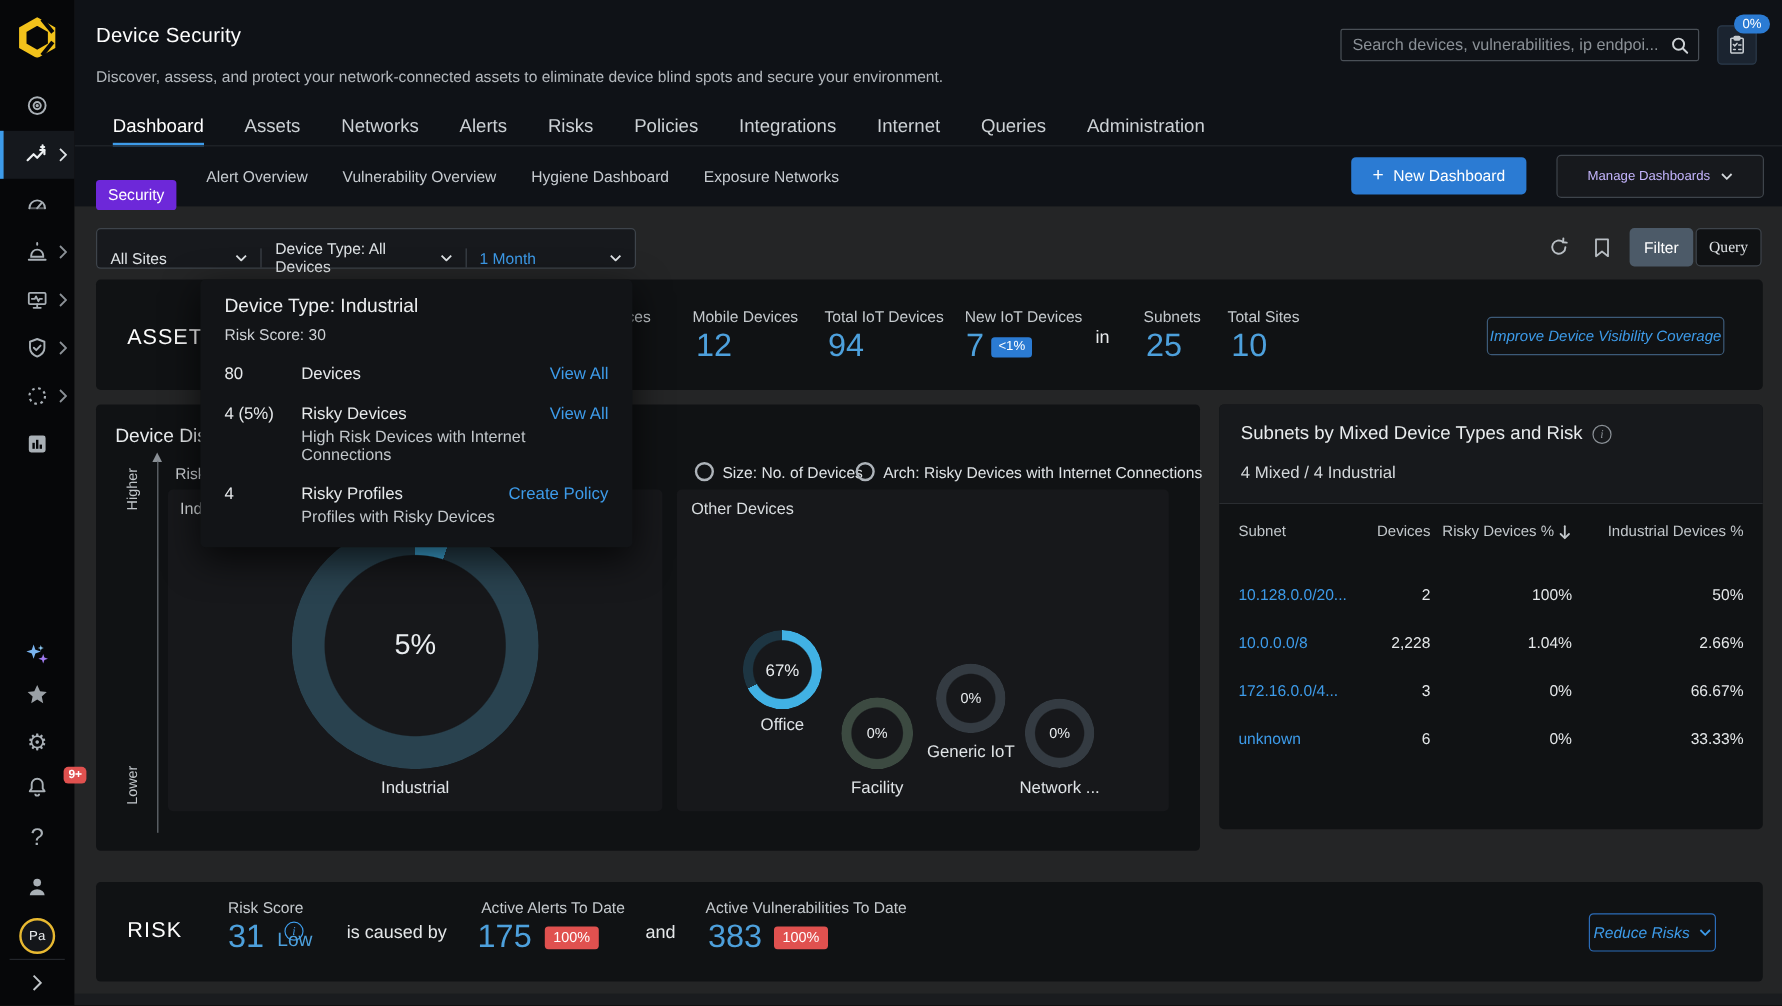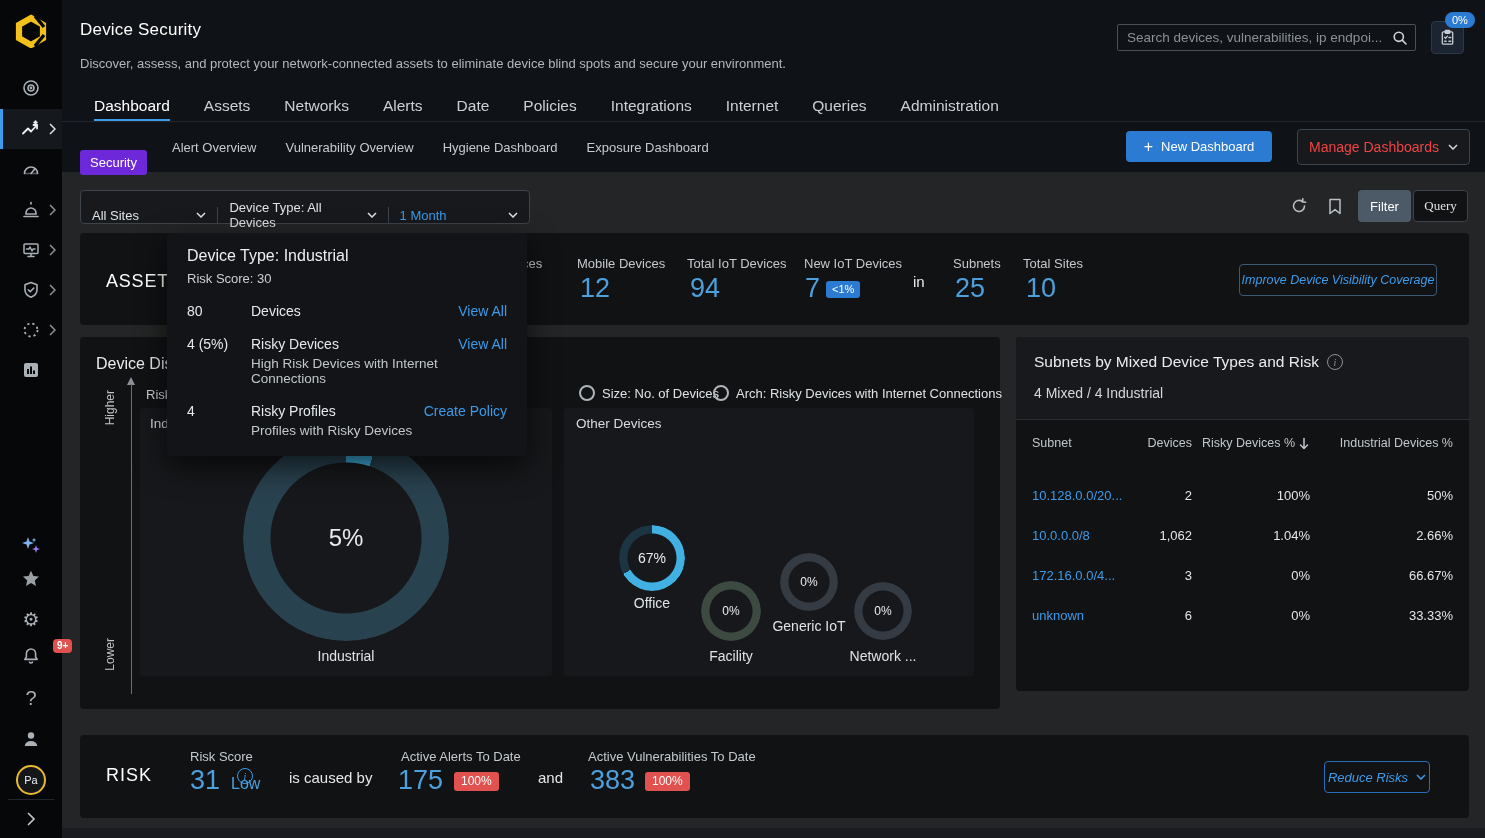--- a/index.html
+++ b/index.html
@@ -42,22 +42,22 @@
   .tabs-divider{position:absolute;left:62px;right:0;top:121px;height:1px;background:#22262b;}
 
   
   .subnav{position:absolute;left:80px;top:133px;display:flex;gap:21px;align-items:center;height:28px;}
   .subtab{font-size:13px;color:#c6cbd0;cursor:pointer;white-space:nowrap;padding:5px 4px;}
   .subtab.active{background:#6d28d9;color:#fff;border-radius:3px;padding:5px 10px;margin-top:31px;}
   .btn-primary{position:absolute;left:1126px;top:131px;width:146px;height:31px;background:#2b7bd3;border-radius:4px;
                display:flex;align-items:center;justify-content:center;gap:8px;color:#fff;font-size:13px;cursor:pointer;}
   .btn-plus{font-size:16px;line-height:1;}
   .btn-manage{position:absolute;left:1297px;top:129px;width:171px;height:34px;background:#17191d;border:1px solid #3e444b;
-              border-radius:4px;display:flex;align-items:center;justify-content:center;gap:9px;color:#ef4444;
-              font-size:14px;cursor:pointer;}
+              border-radius:4px;display:flex;align-items:center;justify-content:center;gap:9px;color:#c4b5fd;
+              font-size:11px;cursor:pointer;}
 
   
   .filterbar{position:absolute;left:80px;top:190px;width:448px;height:32px;background:#17191d;border:1px solid #3e444b;
              border-radius:4px;display:flex;}
   .fseg{display:flex;align-items:center;justify-content:space-between;padding:0 11px;font-size:13px;color:#dfe3e6;
         border-right:1px solid #3e444b;cursor:pointer;margin-top:16px;}
   .fseg:last-child{border-right:none;}
   .fseg .blue{color:#3d9be9;}
   .icon-btn{position:absolute;width:22px;height:22px;display:flex;align-items:center;justify-content:center;
             color:#b9bfc4;cursor:pointer;}
@@ -334,35 +334,35 @@
       </svg>
       </span>
   </div>
   <div class="clip-badge">0%</div>
 
   <nav class="tabs">
     <div class="tab active">Dashboard</div>
     <div class="tab">Assets</div>
     <div class="tab">Networks</div>
     <div class="tab">Alerts</div>
-    <div class="tab">Date</div>
+    <div class="tab">Risks</div>
     <div class="tab">Policies</div>
     <div class="tab">Integrations</div>
     <div class="tab">Internet</div>
     <div class="tab">Queries</div>
     <div class="tab">Administration</div>
   </nav>
   <div class="tabs-divider"></div>
 
   <div class="subnav">
     <div class="subtab active">Security</div>
     <div class="subtab">Alert Overview</div>
     <div class="subtab">Vulnerability Overview</div>
     <div class="subtab">Hygiene Dashboard</div>
-    <div class="subtab">Exposure Dashboard</div>
+    <div class="subtab">Exposure Networks</div>
   </div>
 
   <div class="btn-primary">
     <span class="btn-plus">+</span>
     <span>New Dashboard</span>
   </div>
   <div class="btn-manage">
     <span>Manage Dashboards</span>
     <span>
       <svg width="10" height="6" viewBox="0 0 10 6" fill="none" stroke="#d3d7db" stroke-width="1.5">
@@ -517,21 +517,21 @@
     </div>
 
     <div class="sn-grid sn-row" style="top:138px;">
       <div class="sn-link">10.128.0.0/20...</div>
       <div class="ra">2</div>
       <div class="ra">100%</div>
       <div class="ra">50%</div>
     </div>
     <div class="sn-grid sn-row" style="top:178px;">
       <div class="sn-link">10.0.0.0/8</div>
-      <div class="ra">1,062</div>
+      <div class="ra">2,228</div>
       <div class="ra">1.04%</div>
       <div class="ra">2.66%</div>
     </div>
     <div class="sn-grid sn-row" style="top:218px;">
       <div class="sn-link">172.16.0.0/4...</div>
       <div class="ra">3</div>
       <div class="ra">0%</div>
       <div class="ra">66.67%</div>
     </div>
     <div class="sn-grid sn-row" style="top:258px;">

